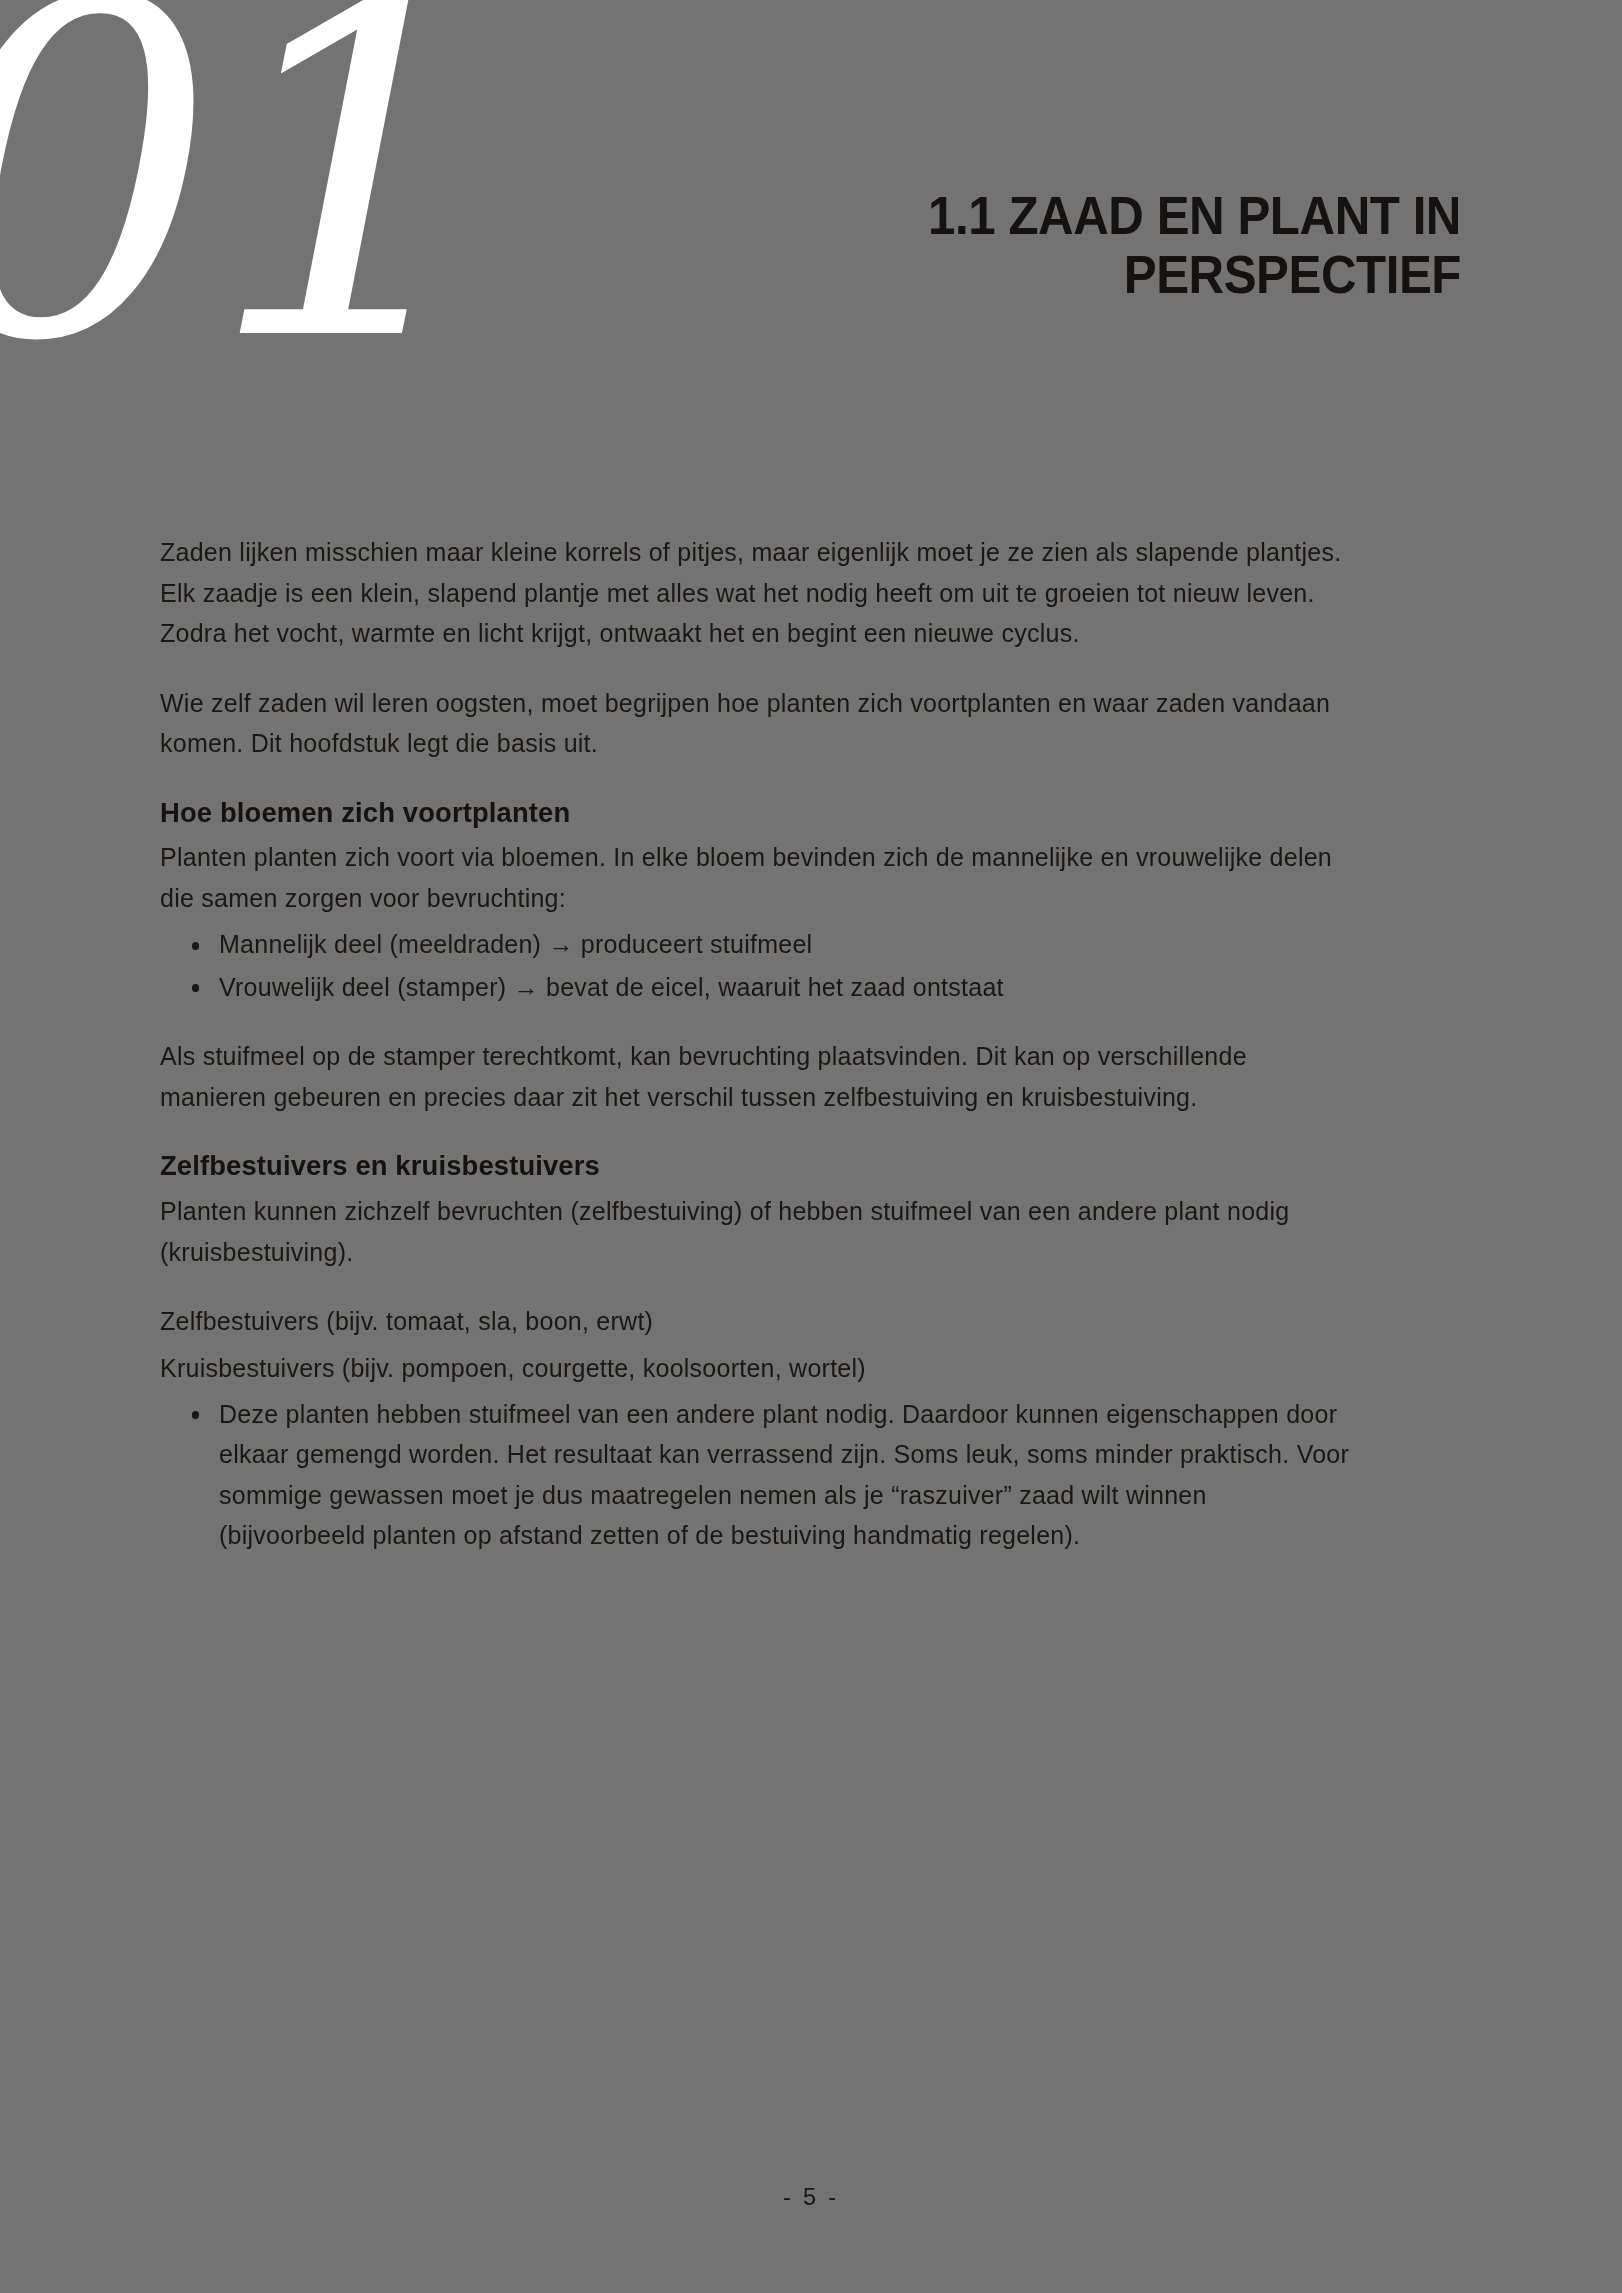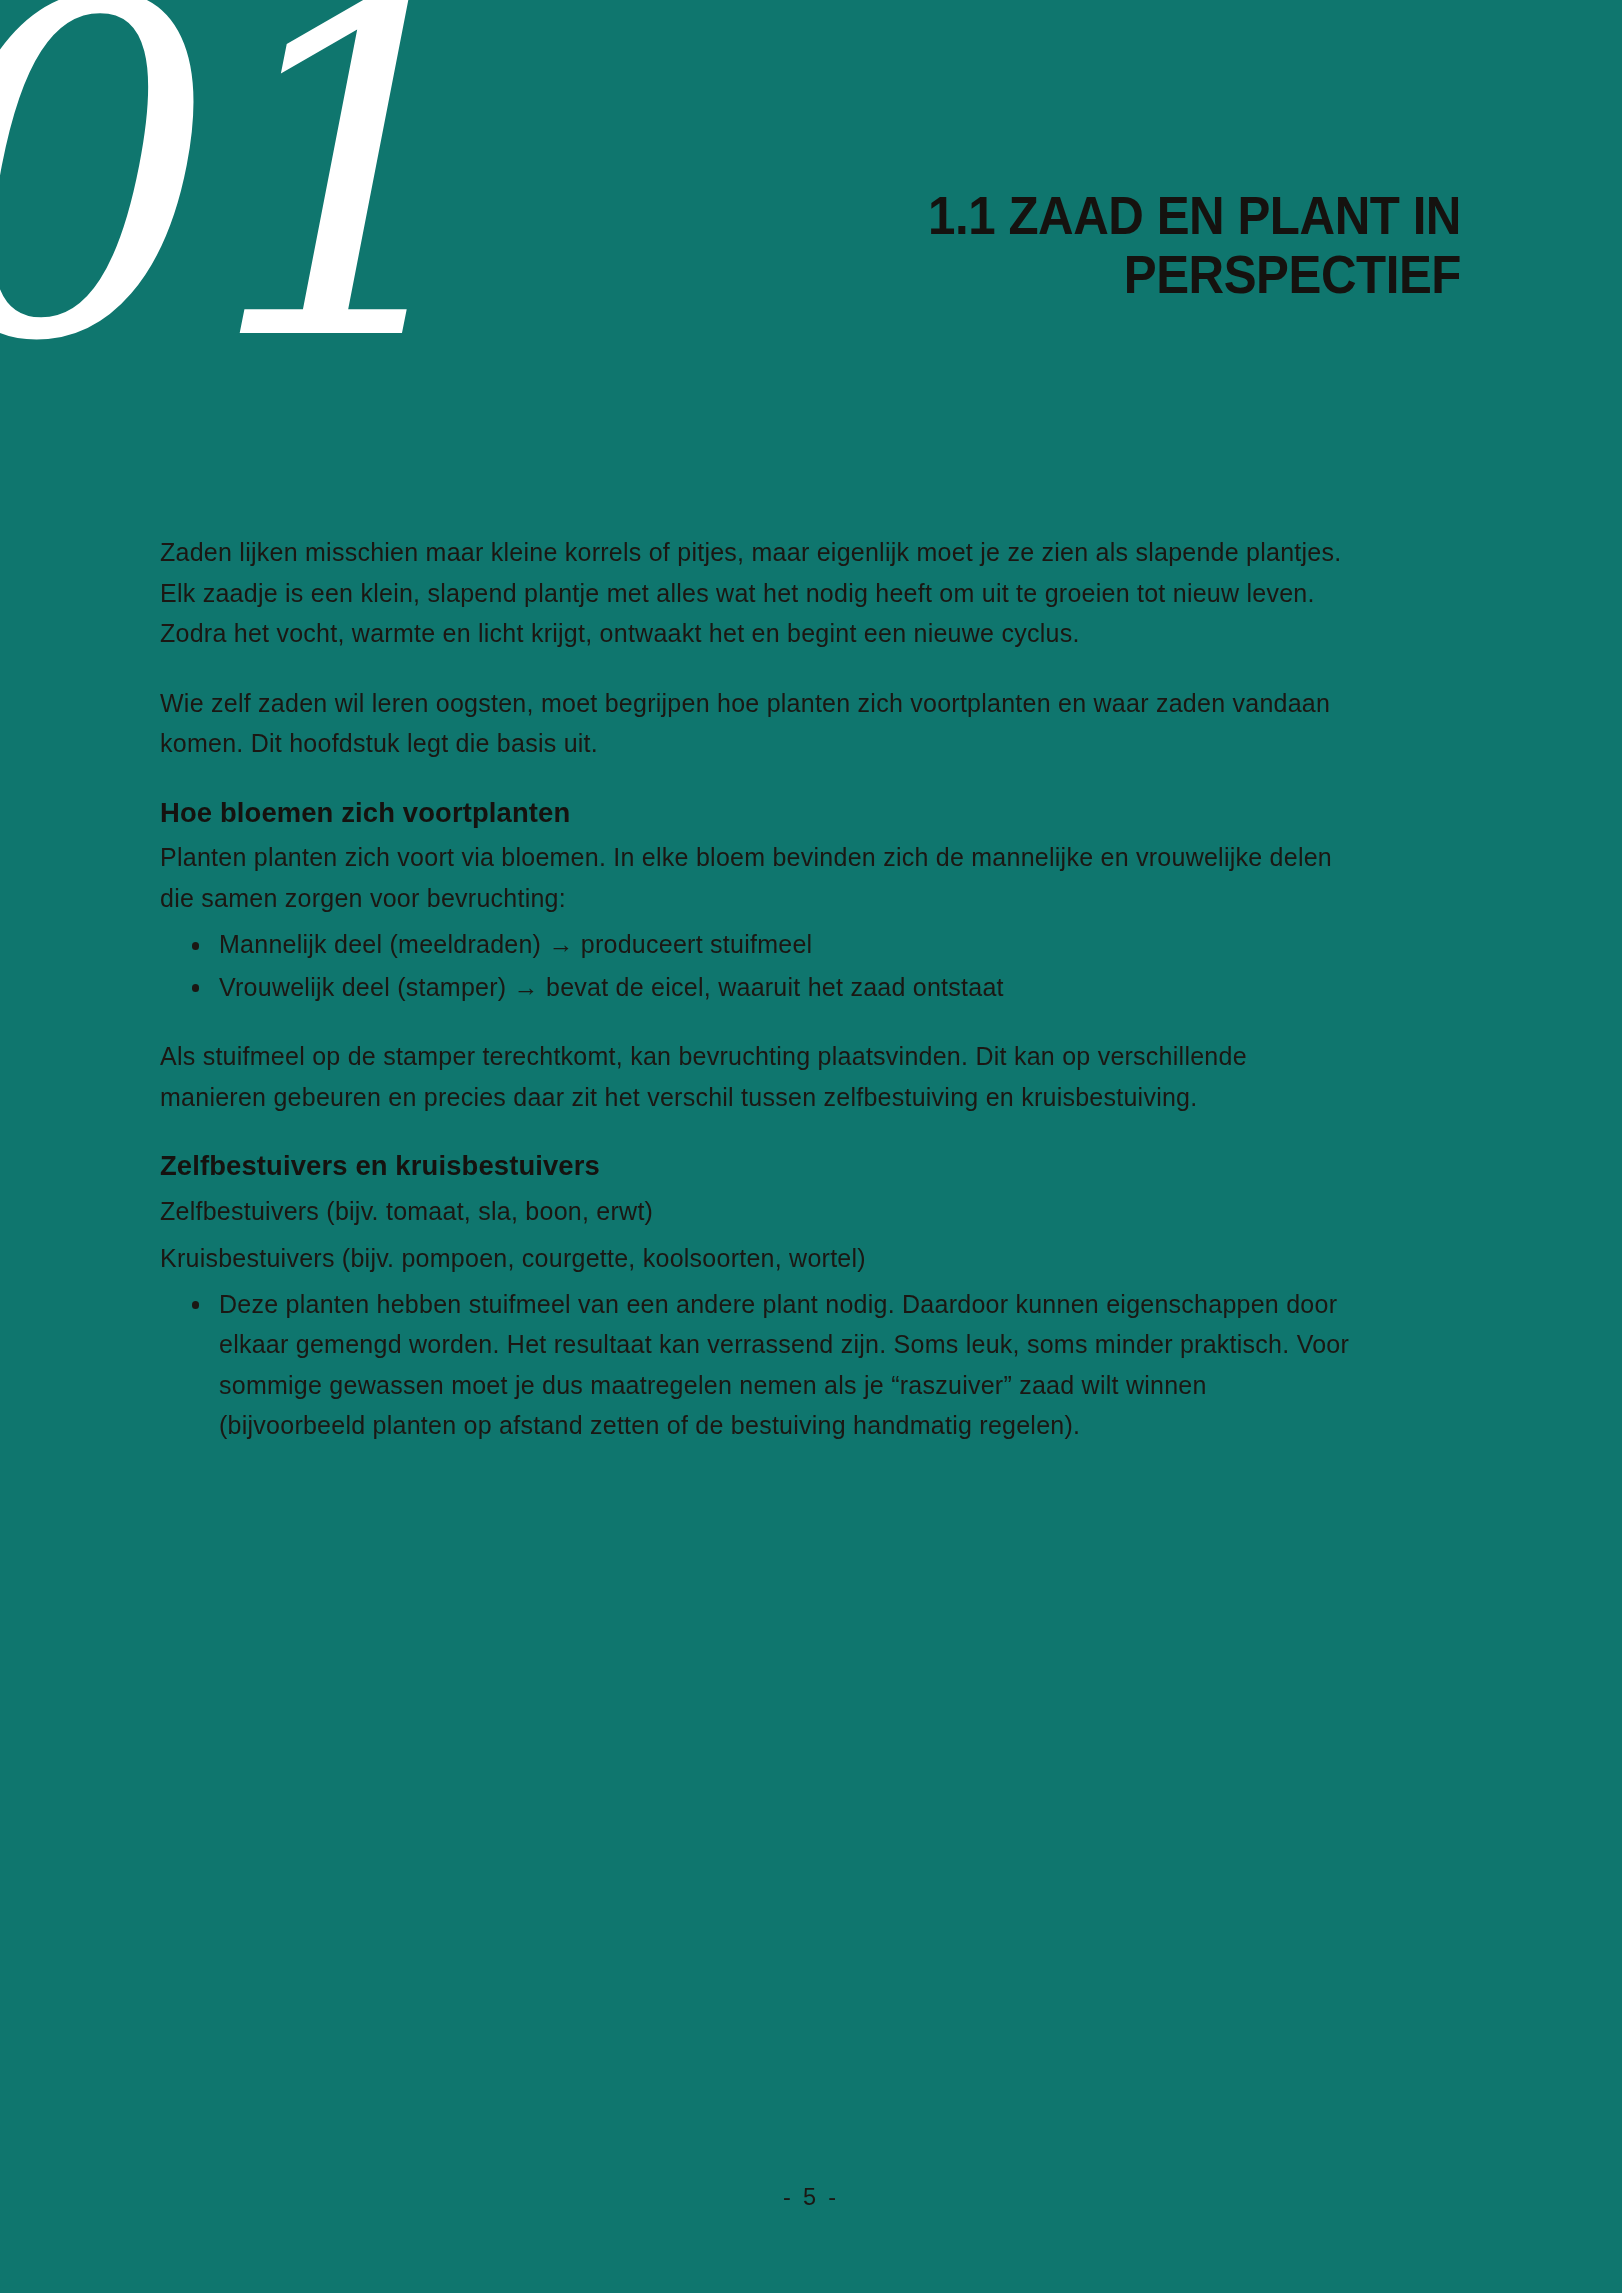--- a/index.html
+++ b/index.html
@@ -11,21 +11,21 @@
     height: 2294px;
     background: #f6f1ea;
     font-family: "Liberation Sans", sans-serif;
     overflow: hidden;
   }
 
   .page {
     position: relative;
     width: 1622px;
     height: 2294px;
-    background: #0f766e;
+    background: #737373;
     overflow: hidden;
   }
 
   
   .chapter-watermark {
     position: absolute;
     left: -76px;
     top: -57px;
     font-family: "DejaVu Serif", "Liberation Serif", serif;
     font-style: italic;
@@ -154,20 +154,21 @@
 
     <ul class="bullets spaced">
       <li>Mannelijk deel (meeldraden) → produceert stuifmeel</li>
       <li>Vrouwelijk deel (stamper) → bevat de eicel, waaruit het zaad ontstaat</li>
     </ul>
 
     <p class="para">Als stuifmeel op de stamper terechtkomt, kan bevruchting plaatsvinden. Dit kan op verschillende manieren gebeuren en precies daar zit het verschil tussen zelfbestuiving en kruisbestuiving.</p>
 
     <h2 class="section-heading">Zelfbestuivers en kruisbestuivers</h2>
 
+    <p class="para">Planten kunnen zichzelf bevruchten (zelfbestuiving) of hebben stuifmeel van een andere plant nodig (kruisbestuiving).</p>
 
     <p class="para tight">Zelfbestuivers (bijv. tomaat, sla, boon, erwt)</p>
 
 
     <p class="para tight">Kruisbestuivers (bijv. pompoen, courgette, koolsoorten, wortel)</p>
 
     <ul class="bullets">
       <li>Deze planten hebben stuifmeel van een andere plant nodig. Daardoor kunnen eigenschappen door elkaar gemengd worden. Het resultaat kan verrassend zijn. Soms leuk, soms minder praktisch. Voor sommige gewassen moet je dus maatregelen nemen als je “raszuiver” zaad wilt winnen (bijvoorbeeld planten op afstand zetten of de bestuiving handmatig regelen).</li>
     </ul>
 

